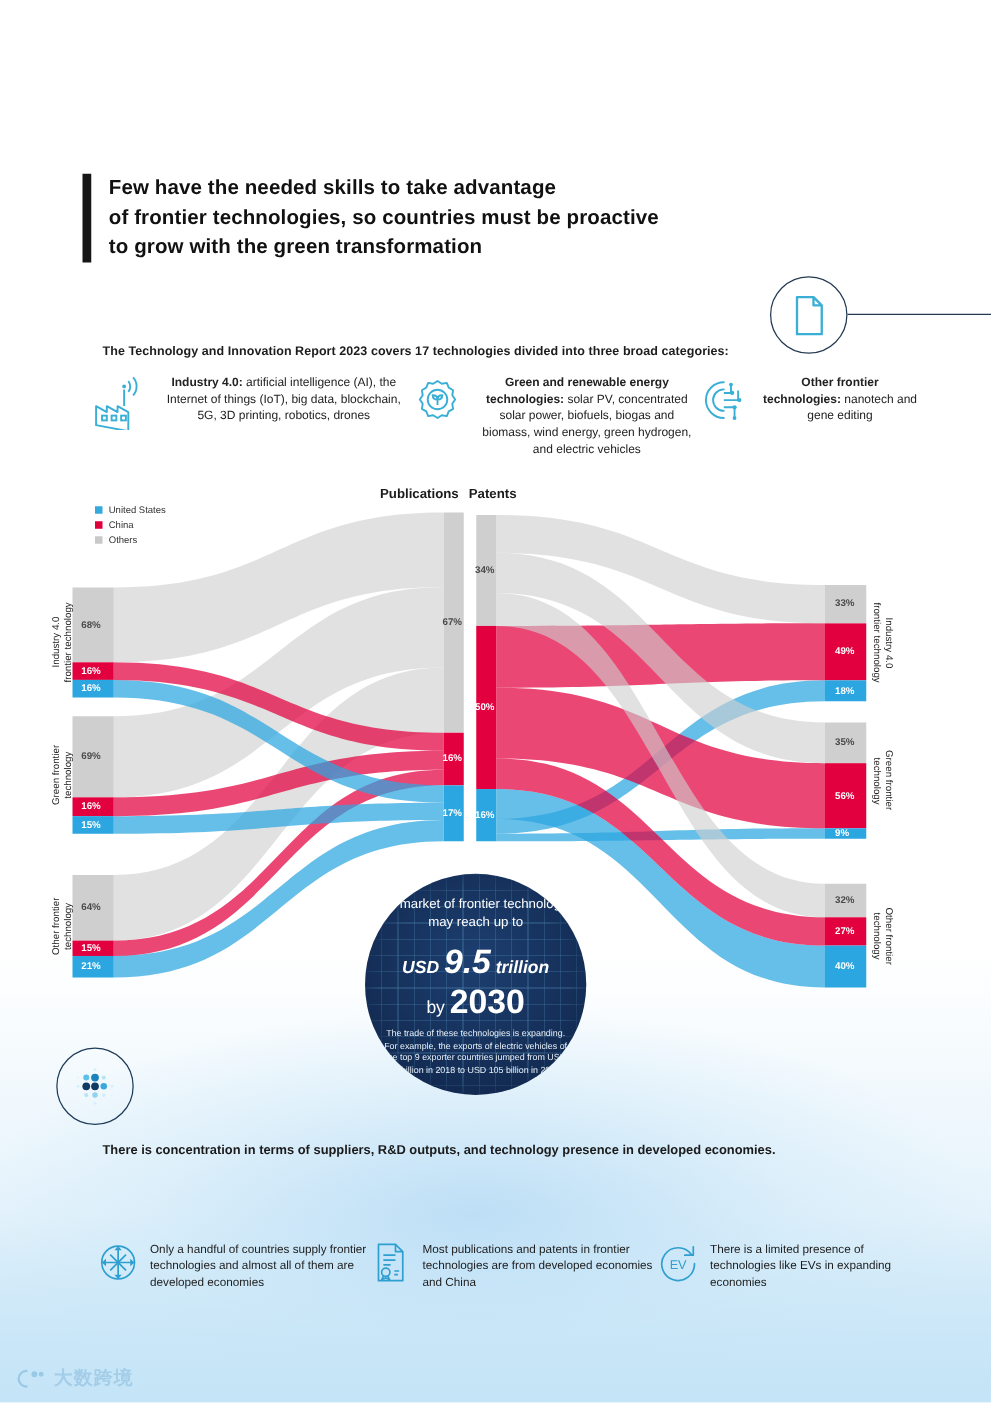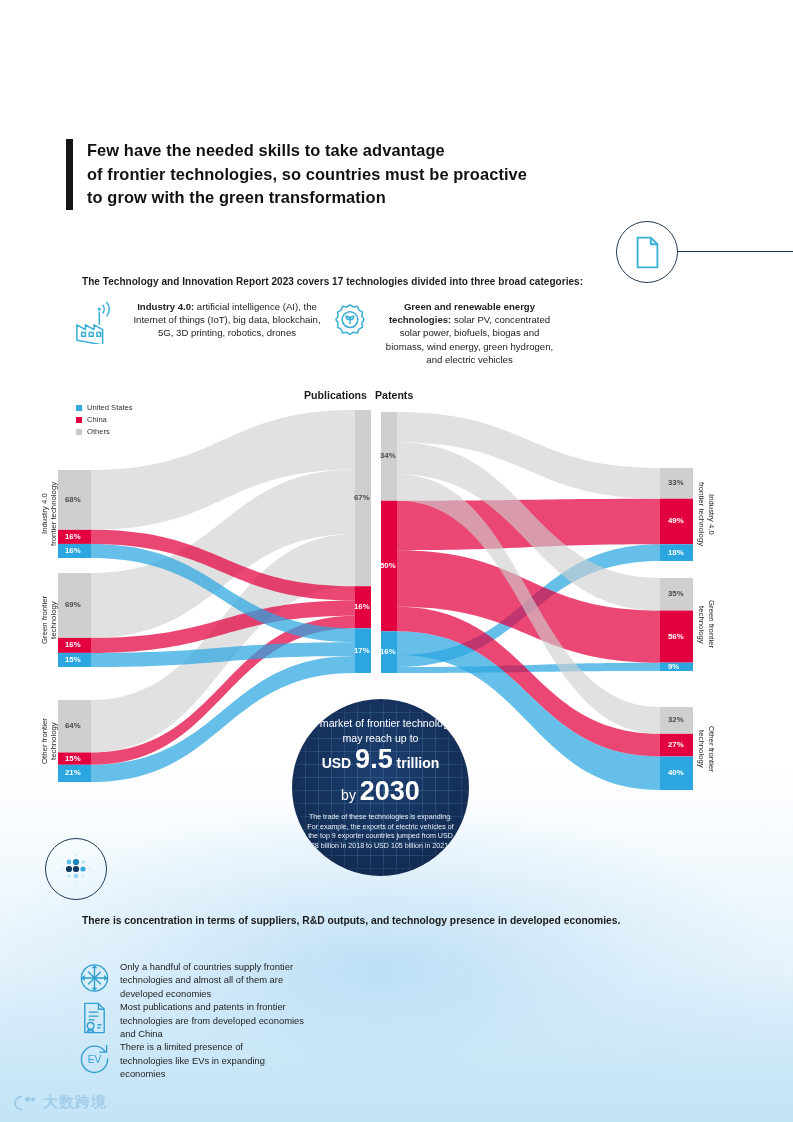--- a/index.html
+++ b/index.html
@@ -95,39 +95,39 @@
     -webkit-mask-image: radial-gradient(circle at 50% 50%, #000 60%, transparent 78%);
             mask-image: radial-gradient(circle at 50% 50%, #000 60%, transparent 78%);
   }
   .market .glow {
     position:absolute; left:-28px; top:-28px; right:-28px; bottom:-28px; border-radius:50%;
     box-shadow: 0 0 40px 22px rgba(170,215,243,.55);
     pointer-events:none; z-index:-1;
   }
   .market-inner { position: relative; padding-top: 17px; }
   .m-lead { font-size: 10.6px; line-height: 14.6px; font-weight: 500; }
-  .m-big { font-size: 14px; font-weight: 600; line-height: 28px; }
+  .m-big { margin-top: 10px; font-size: 14px; font-weight: 600; line-height: 28px; font-style: italic; }
   .m-big .num { font-size: 27px; font-weight: 600; }
   .m-big2 { font-size: 14px; font-weight: 500; line-height: 28px; }
   .m-big2 .num { font-size: 27px; font-weight: 700; }
   .m-sub { margin: 4px 12px 0; font-size: 7.1px; line-height: 9.6px; color: #e8f1f8; }
 
   .dots-badge {
     position:absolute; left:45px; top:838px; width:62px; height:62px;
     border:1.2px solid #1d3a57; border-radius:50%;
     display:flex; align-items:center; justify-content:center;
   }
   .dots-badge svg { width: 34px; height: 34px; }
 
   
   .bottom-head {
     position: absolute; left: 82px; top: 915px;
     font-size: 10.3px; font-weight: 700; color: #1b1b1b;
   }
-  .bottom-items { position: absolute; left: 78px; top: 960px; width: 690px; display: flex; flex-direction: column; }
+  .bottom-items { position: absolute; left: 78px; top: 992px; width: 690px; display: flex; }
   .bi { display: flex; gap: 9px; }
   .bi.b1 { width: 218px; }
   .bi.b2 { width: 230px; }
   .bi.b3 { width: 215px; }
   .bi .ico { flex: 0 0 auto; width: 33px; height: 36px; color: #2f9fd0; }
   .bi .ico svg { width:100%; height:100%; display:block; }
   .bi .txt { font-size: 9.4px; line-height: 13.4px; color: #1d1d1d; }
 
   
   .wm { position:absolute; left:10px; bottom:10px; display:flex; align-items:center; gap:7px; opacity:.62; }
@@ -178,20 +178,35 @@
     <span class="ico">
       <svg viewBox="0 0 44 46" fill="none" stroke="currentColor" stroke-width="1.6">
         <path d="M22 5l3.6 2.3 4.2-.7 1.6 4 3.7 2.1-.7 4.2 2.4 3.6-2.4 3.6.7 4.2-3.7 2.1-1.6 4-4.2-.7L22 36l-3.6-2.3-4.2.7-1.6-4-3.7-2.1.7-4.2L7.2 20.5l2.4-3.6-.7-4.2 3.7-2.1 1.6-4 4.2.7z" stroke-linejoin="round"></path>
         <circle cx="22" cy="20.5" r="8.2"></circle>
         <path d="M22 25v-5M22 20.5c-2.6 0-4-1.6-4-3.6 2.6 0 4 1.6 4 3.6zM22 20.5c2.6 0 4-1.6 4-3.6-2.6 0-4 1.6-4 3.6z"></path>
       </svg>
     </span>
     <span class="txt"><b>Green and renewable energy technologies:</b><span> solar PV, concentrated solar power, biofuels, biogas and biomass, wind energy, green hydrogen, and electric vehicles</span></span>
   </div>
 
+  <div class="cat c3">
+    <span class="ico">
+      <svg viewBox="0 0 44 46" fill="none" stroke="currentColor" stroke-width="1.6">
+        <path d="M21 6a15 15 0 1 0 0 30" stroke-linecap="round"></path>
+        <path d="M21 12a9 9 0 1 0 0 18" stroke-linecap="round"></path>
+        <path d="M21 21h12M21 27h9M21 15h7M27 9v6M33 21v-8M30 27v8"></path>
+        <circle cx="28" cy="15" r="1.8" fill="currentColor" stroke="none"></circle>
+        <circle cx="34" cy="21" r="1.8" fill="currentColor" stroke="none"></circle>
+        <circle cx="30" cy="27" r="1.8" fill="currentColor" stroke="none"></circle>
+        <circle cx="27" cy="8" r="1.6" fill="currentColor" stroke="none"></circle>
+        <circle cx="30" cy="36" r="1.6" fill="currentColor" stroke="none"></circle>
+      </svg>
+    </span>
+    <span class="txt"><b>Other frontier technologies:</b><span> nanotech and gene editing</span></span>
+  </div>
 </div>
 
 <div class="legend">
   <div class="legend-row">
     <span class="legend-sq" style="background:#34a9dc"></span>
     <span class="legend-label">United States</span>
   </div>
   <div class="legend-row">
     <span class="legend-sq" style="background:#e0003c"></span>
     <span class="legend-label">China</span>

